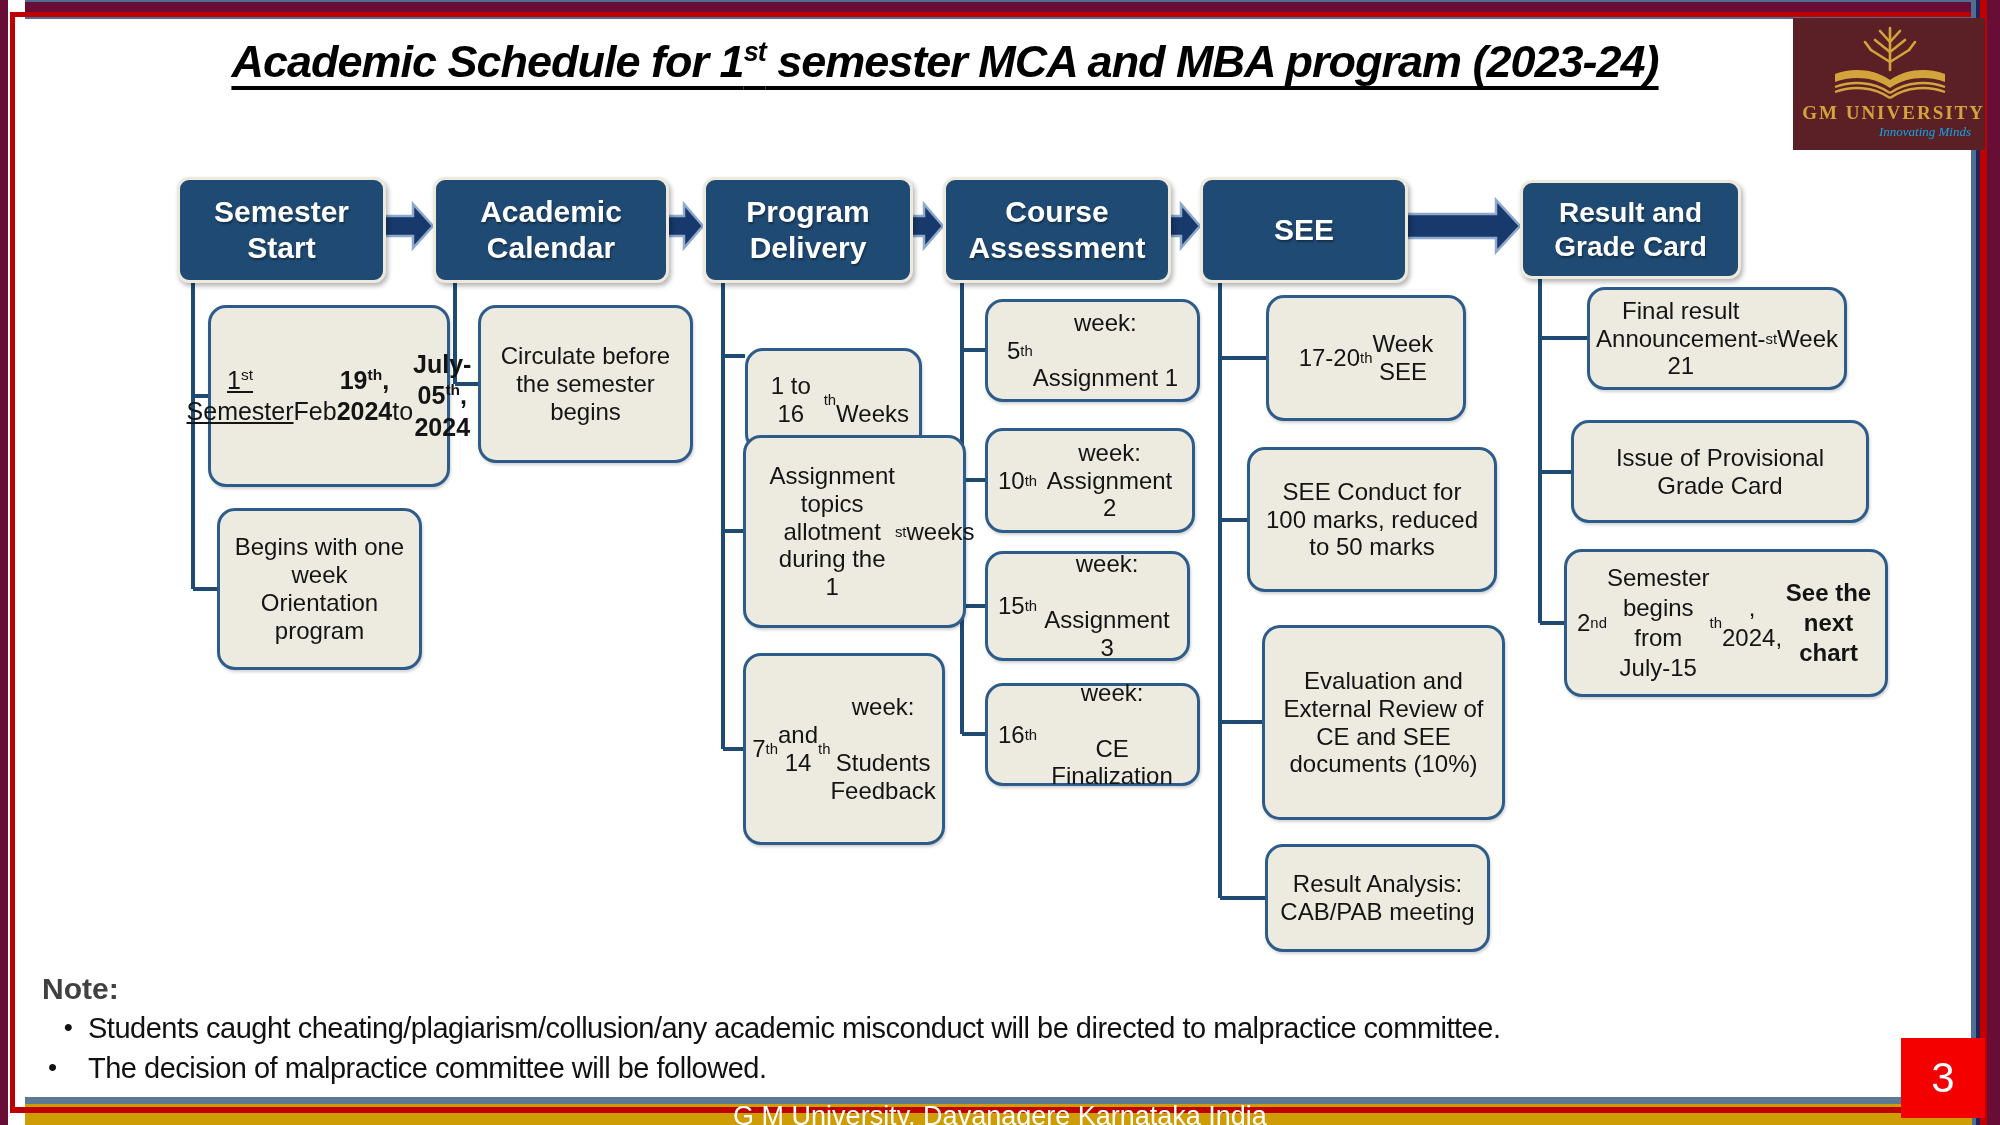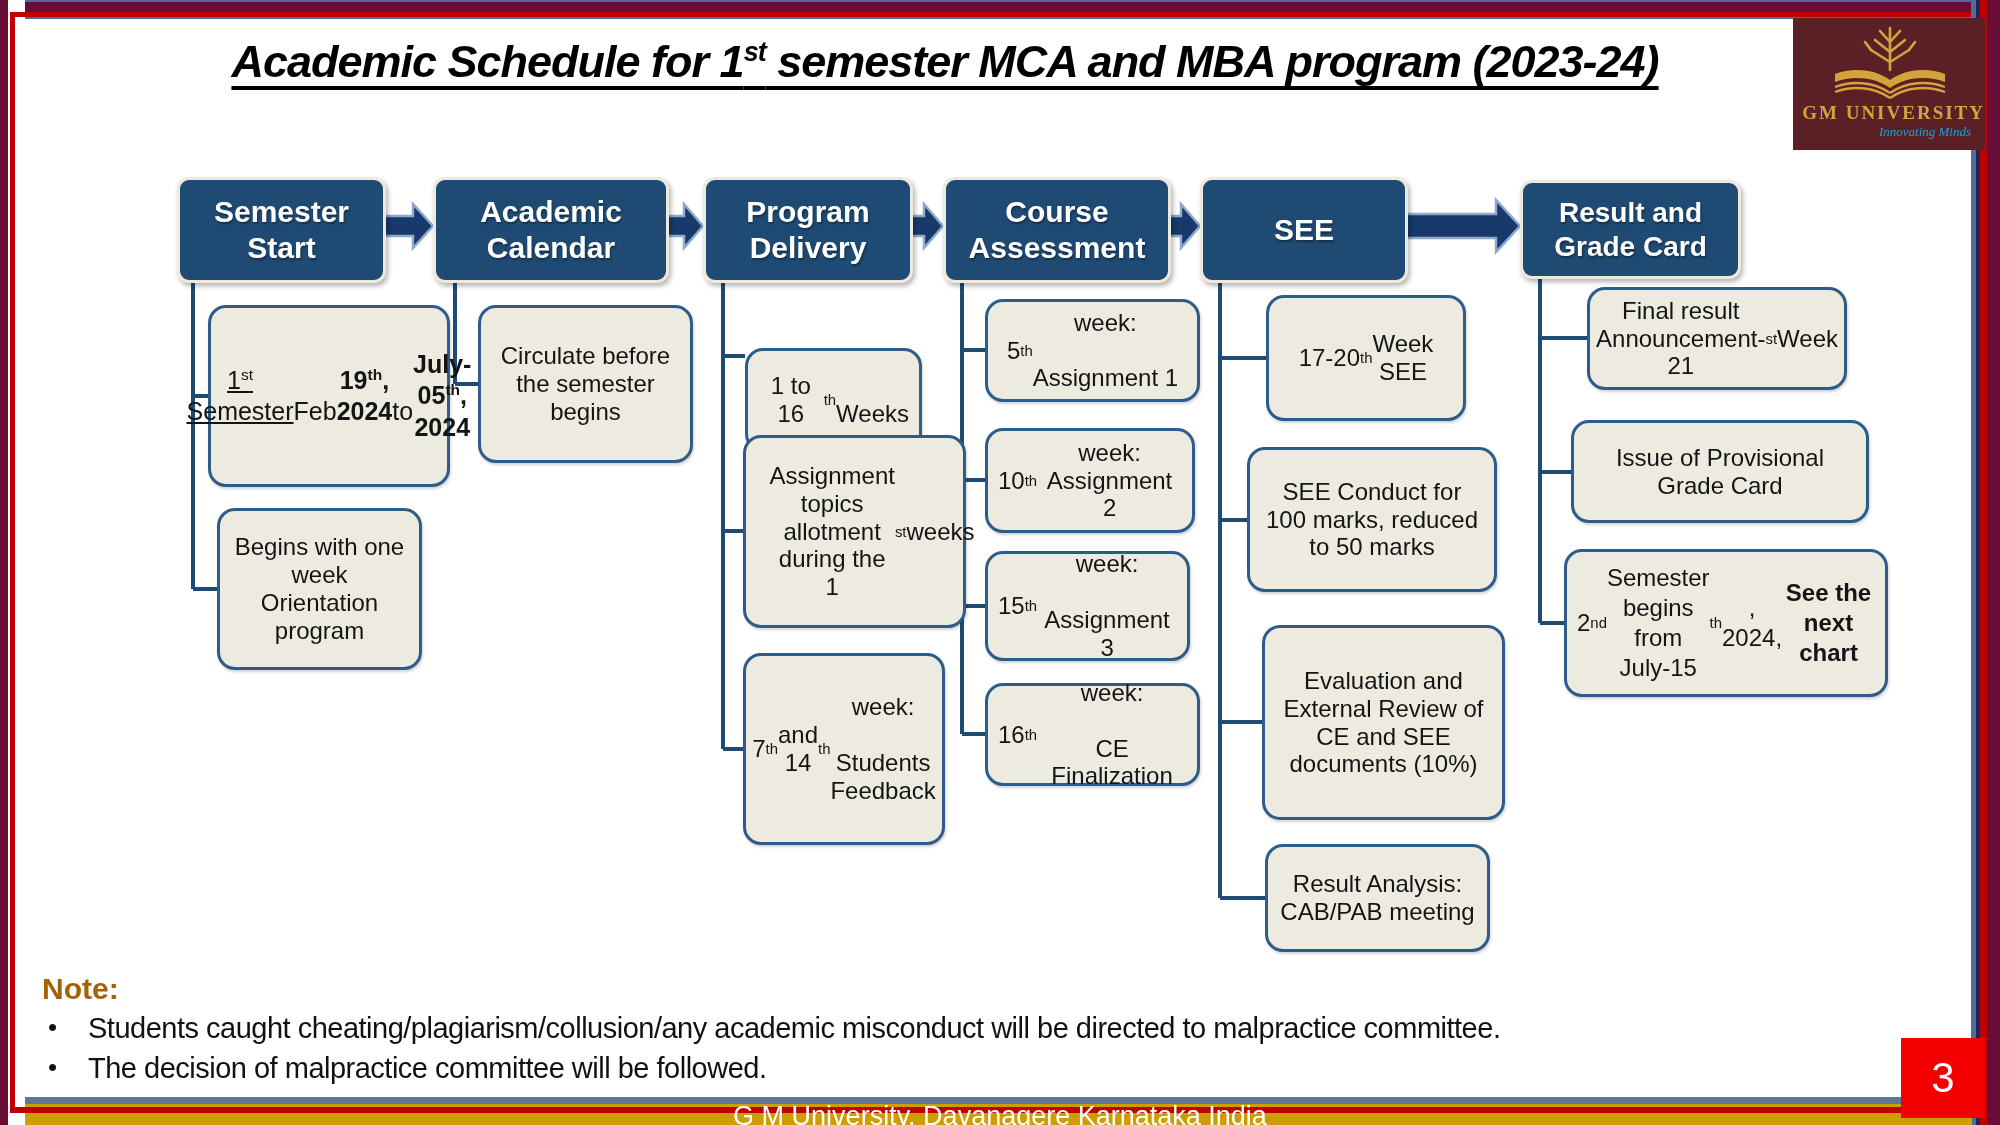--- a/index.html
+++ b/index.html
@@ -18,21 +18,21 @@
         color:#fff;font-weight:bold;font-size:30px;line-height:1.2;text-align:center;
         display:flex;align-items:center;justify-content:center;z-index:3;
         box-shadow:2px 3px 5px rgba(0,0,0,0.3);text-shadow:1px 2px 2px rgba(0,0,0,0.35);}
   .cbox{position:absolute;background:#EDEBE0;border:3px solid #2E5C8A;border-radius:18px;
         color:#141414;font-size:24px;line-height:1.16;text-align:center;
         display:flex;align-items:center;justify-content:center;padding:6px 10px;
         box-sizing:border-box;z-index:3;box-shadow:1px 2px 3px rgba(0,0,0,0.18);}
   .cbox sup,.hbox sup{font-size:62%;line-height:0;}
   svg.overlay{position:absolute;left:0;top:0;z-index:2;}
   
-  .note-label{position:absolute;left:42px;top:972px;font-size:30px;font-weight:bold;color:#a16207;}
+  .note-label{position:absolute;left:42px;top:972px;font-size:30px;font-weight:bold;color:#404040;}
   .bullet-row{position:absolute;left:48px;font-size:29px;color:#111;letter-spacing:-0.5px;}
   .bullet-row .dot{display:inline-block;width:40px;font-size:26px;vertical-align:top;}
   
   .footer-text{position:absolute;left:0;right:0;top:1101px;text-align:center;z-index:6;
                color:#fff;font-size:27px;letter-spacing:0px;}
   
   .page-num{position:absolute;left:1901px;top:1038px;width:84px;height:80px;background:#F40000;
             color:#fff;font-size:42px;display:flex;align-items:center;justify-content:center;z-index:7;}
   
   .logo{position:absolute;left:1793px;top:18px;width:192px;height:132px;background:#5B2025;
@@ -153,21 +153,21 @@
   <div class="cbox" style="left:1266px;top:295px;width:200px;height:126px;">17-20<sup>th</sup> Week<br>SEE</div>
   <div class="cbox" style="left:1247px;top:447px;width:250px;height:145px;">SEE Conduct for 100 marks, reduced to 50 marks</div>
   <div class="cbox" style="left:1262px;top:625px;width:243px;height:195px;">Evaluation and External Review of CE and SEE documents (10%)</div>
   <div class="cbox" style="left:1265px;top:844px;width:225px;height:108px;">Result Analysis: CAB/PAB meeting</div>
 
   <div class="cbox" style="left:1587px;top:287px;width:260px;height:103px;">Final result<br>Announcement-<br>21<sup>st</sup> Week</div>
   <div class="cbox" style="left:1571px;top:420px;width:298px;height:103px;">Issue of Provisional Grade Card</div>
   <div class="cbox" style="left:1564px;top:549px;width:324px;height:148px;line-height:1.25;">2<sup>nd</sup>  Semester begins<br>from July-15<sup>th</sup>, 2024,<br><b>See the next chart</b></div>
 
   <div class="note-label">Note:</div>
-  <div class="bullet-row" style="top:1012px;">
+  <div class="bullet-row" style="top:1012px;text-align:center;">
     <span class="dot">•</span><span>Students caught cheating/plagiarism/collusion/any academic misconduct will be directed to malpractice committee.</span>
   </div>
   <div class="bullet-row" style="top:1052px;">
     <span class="dot">•</span><span>The decision of malpractice committee will be followed.</span>
   </div>
 
   <div class="footer-text">G M University, Davanagere Karnataka India</div>
   <div class="page-num">3</div>
 
 </div>

